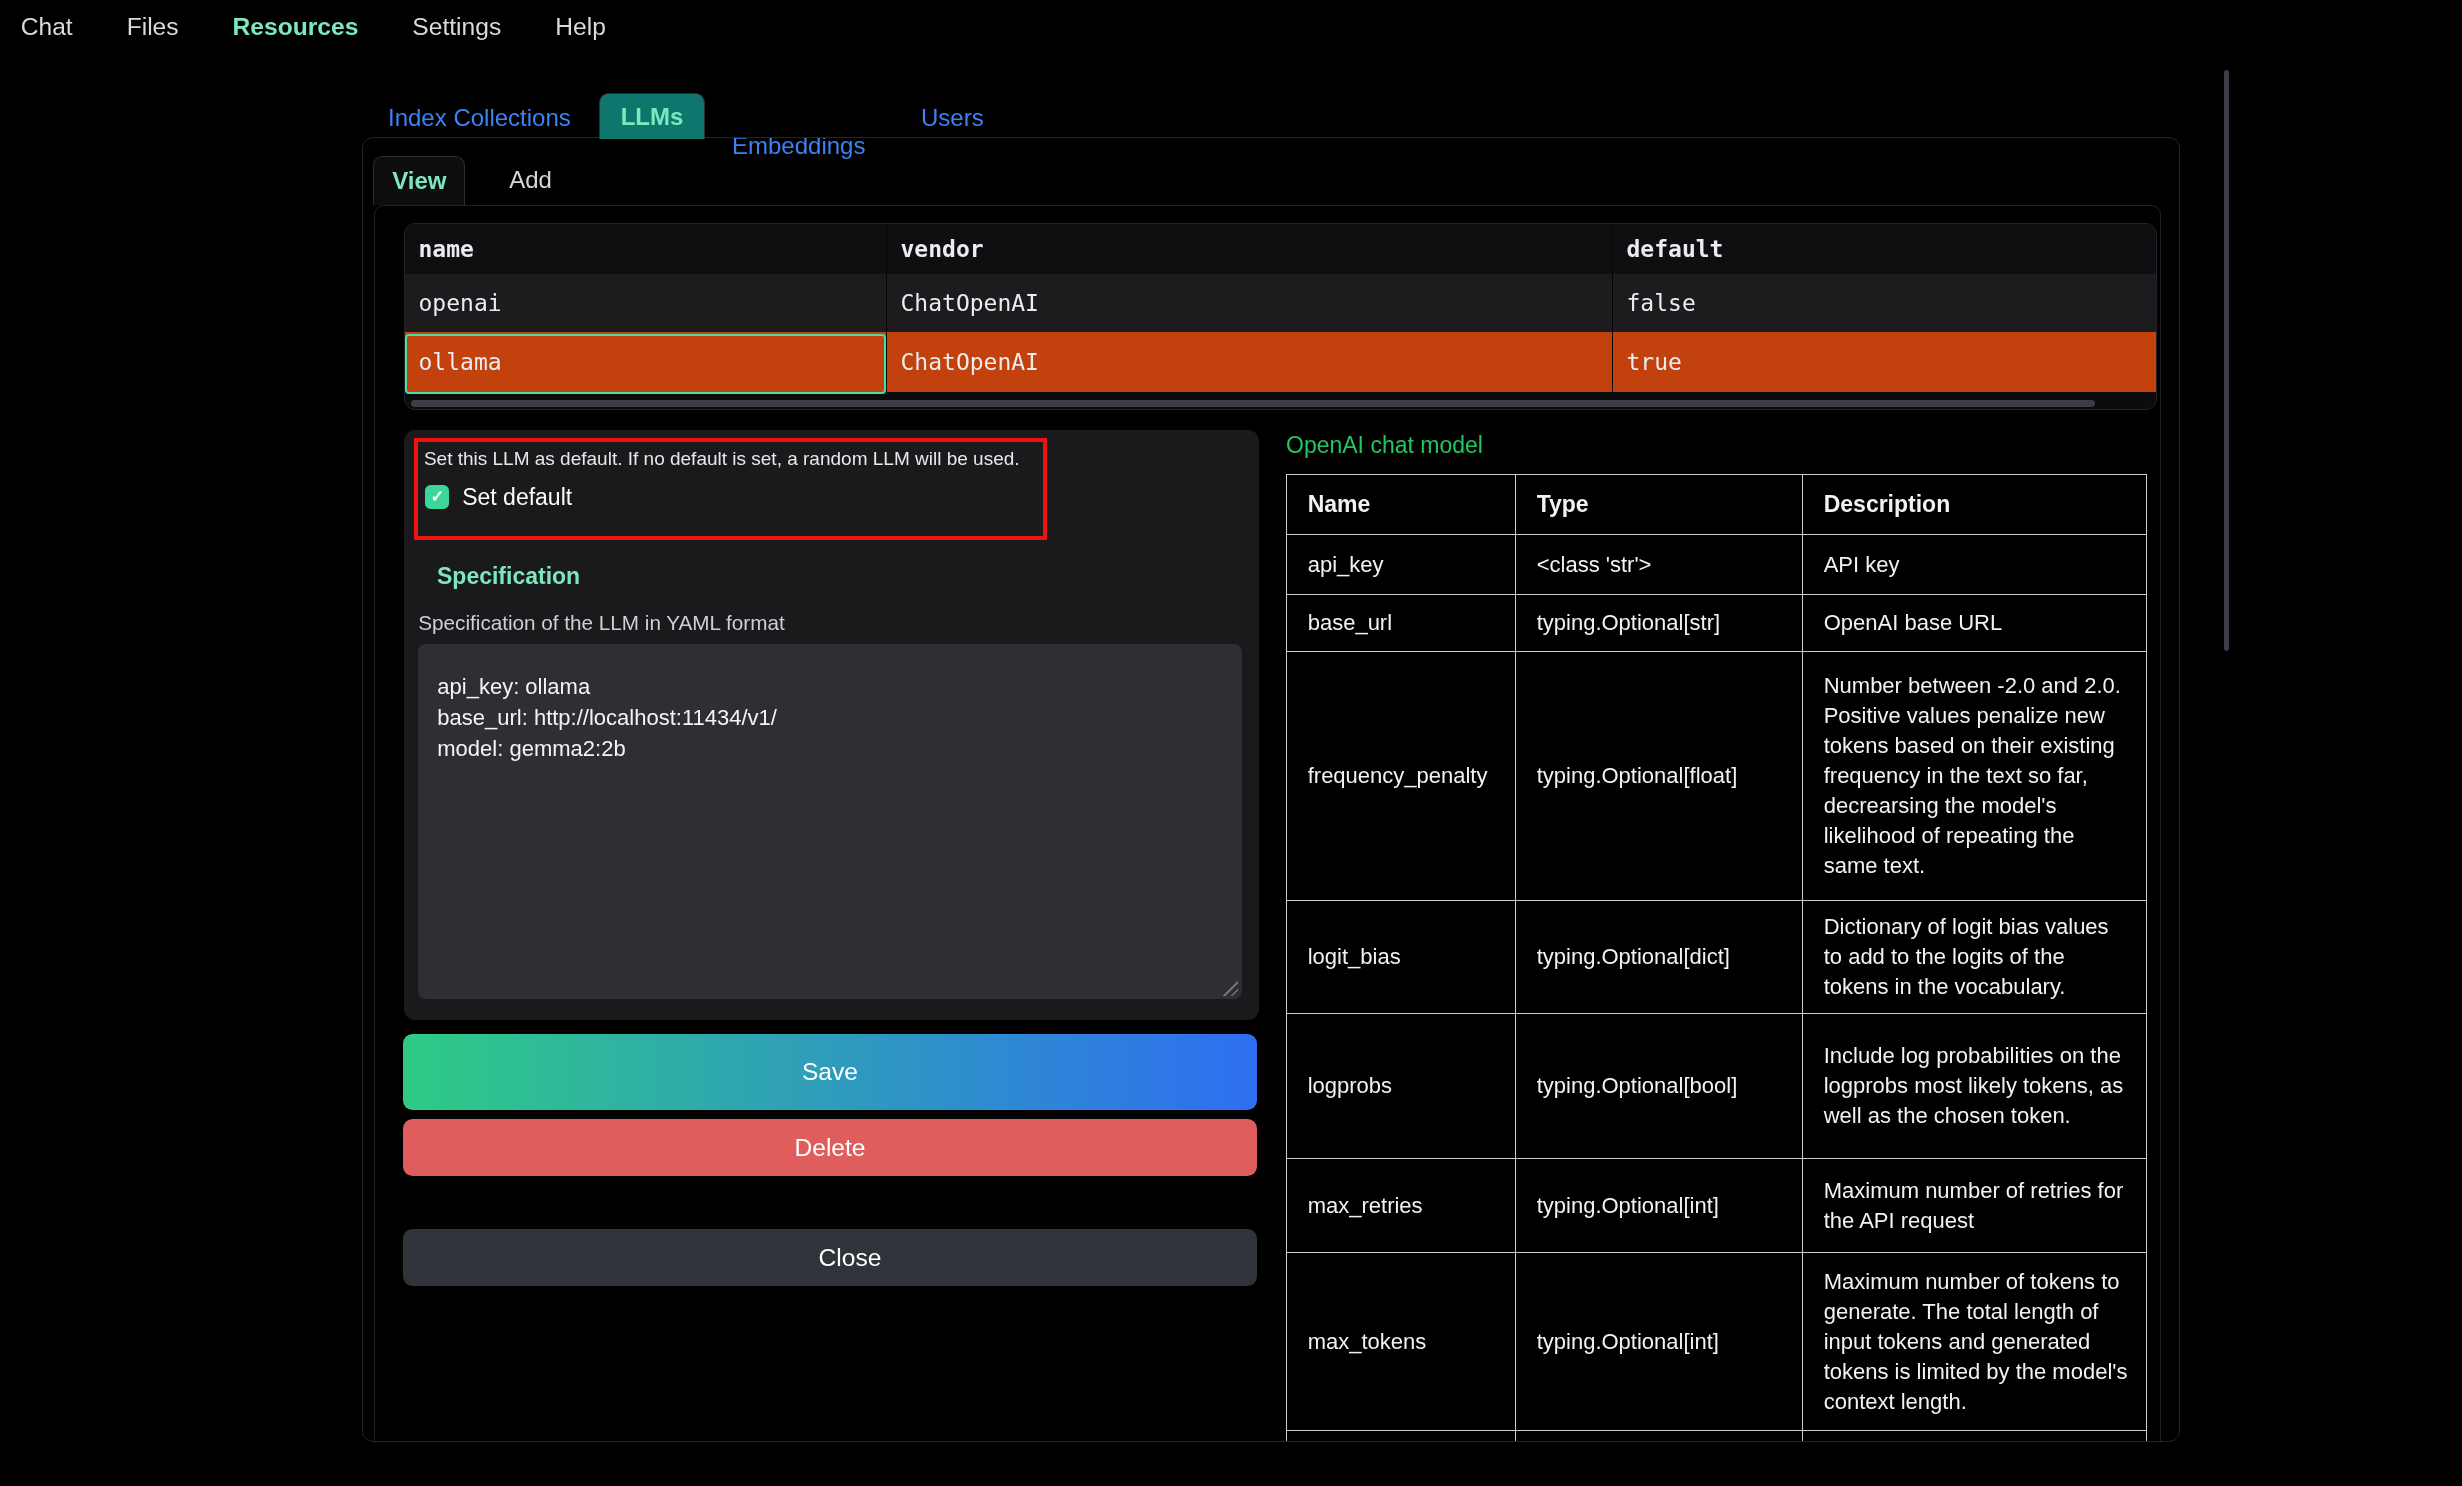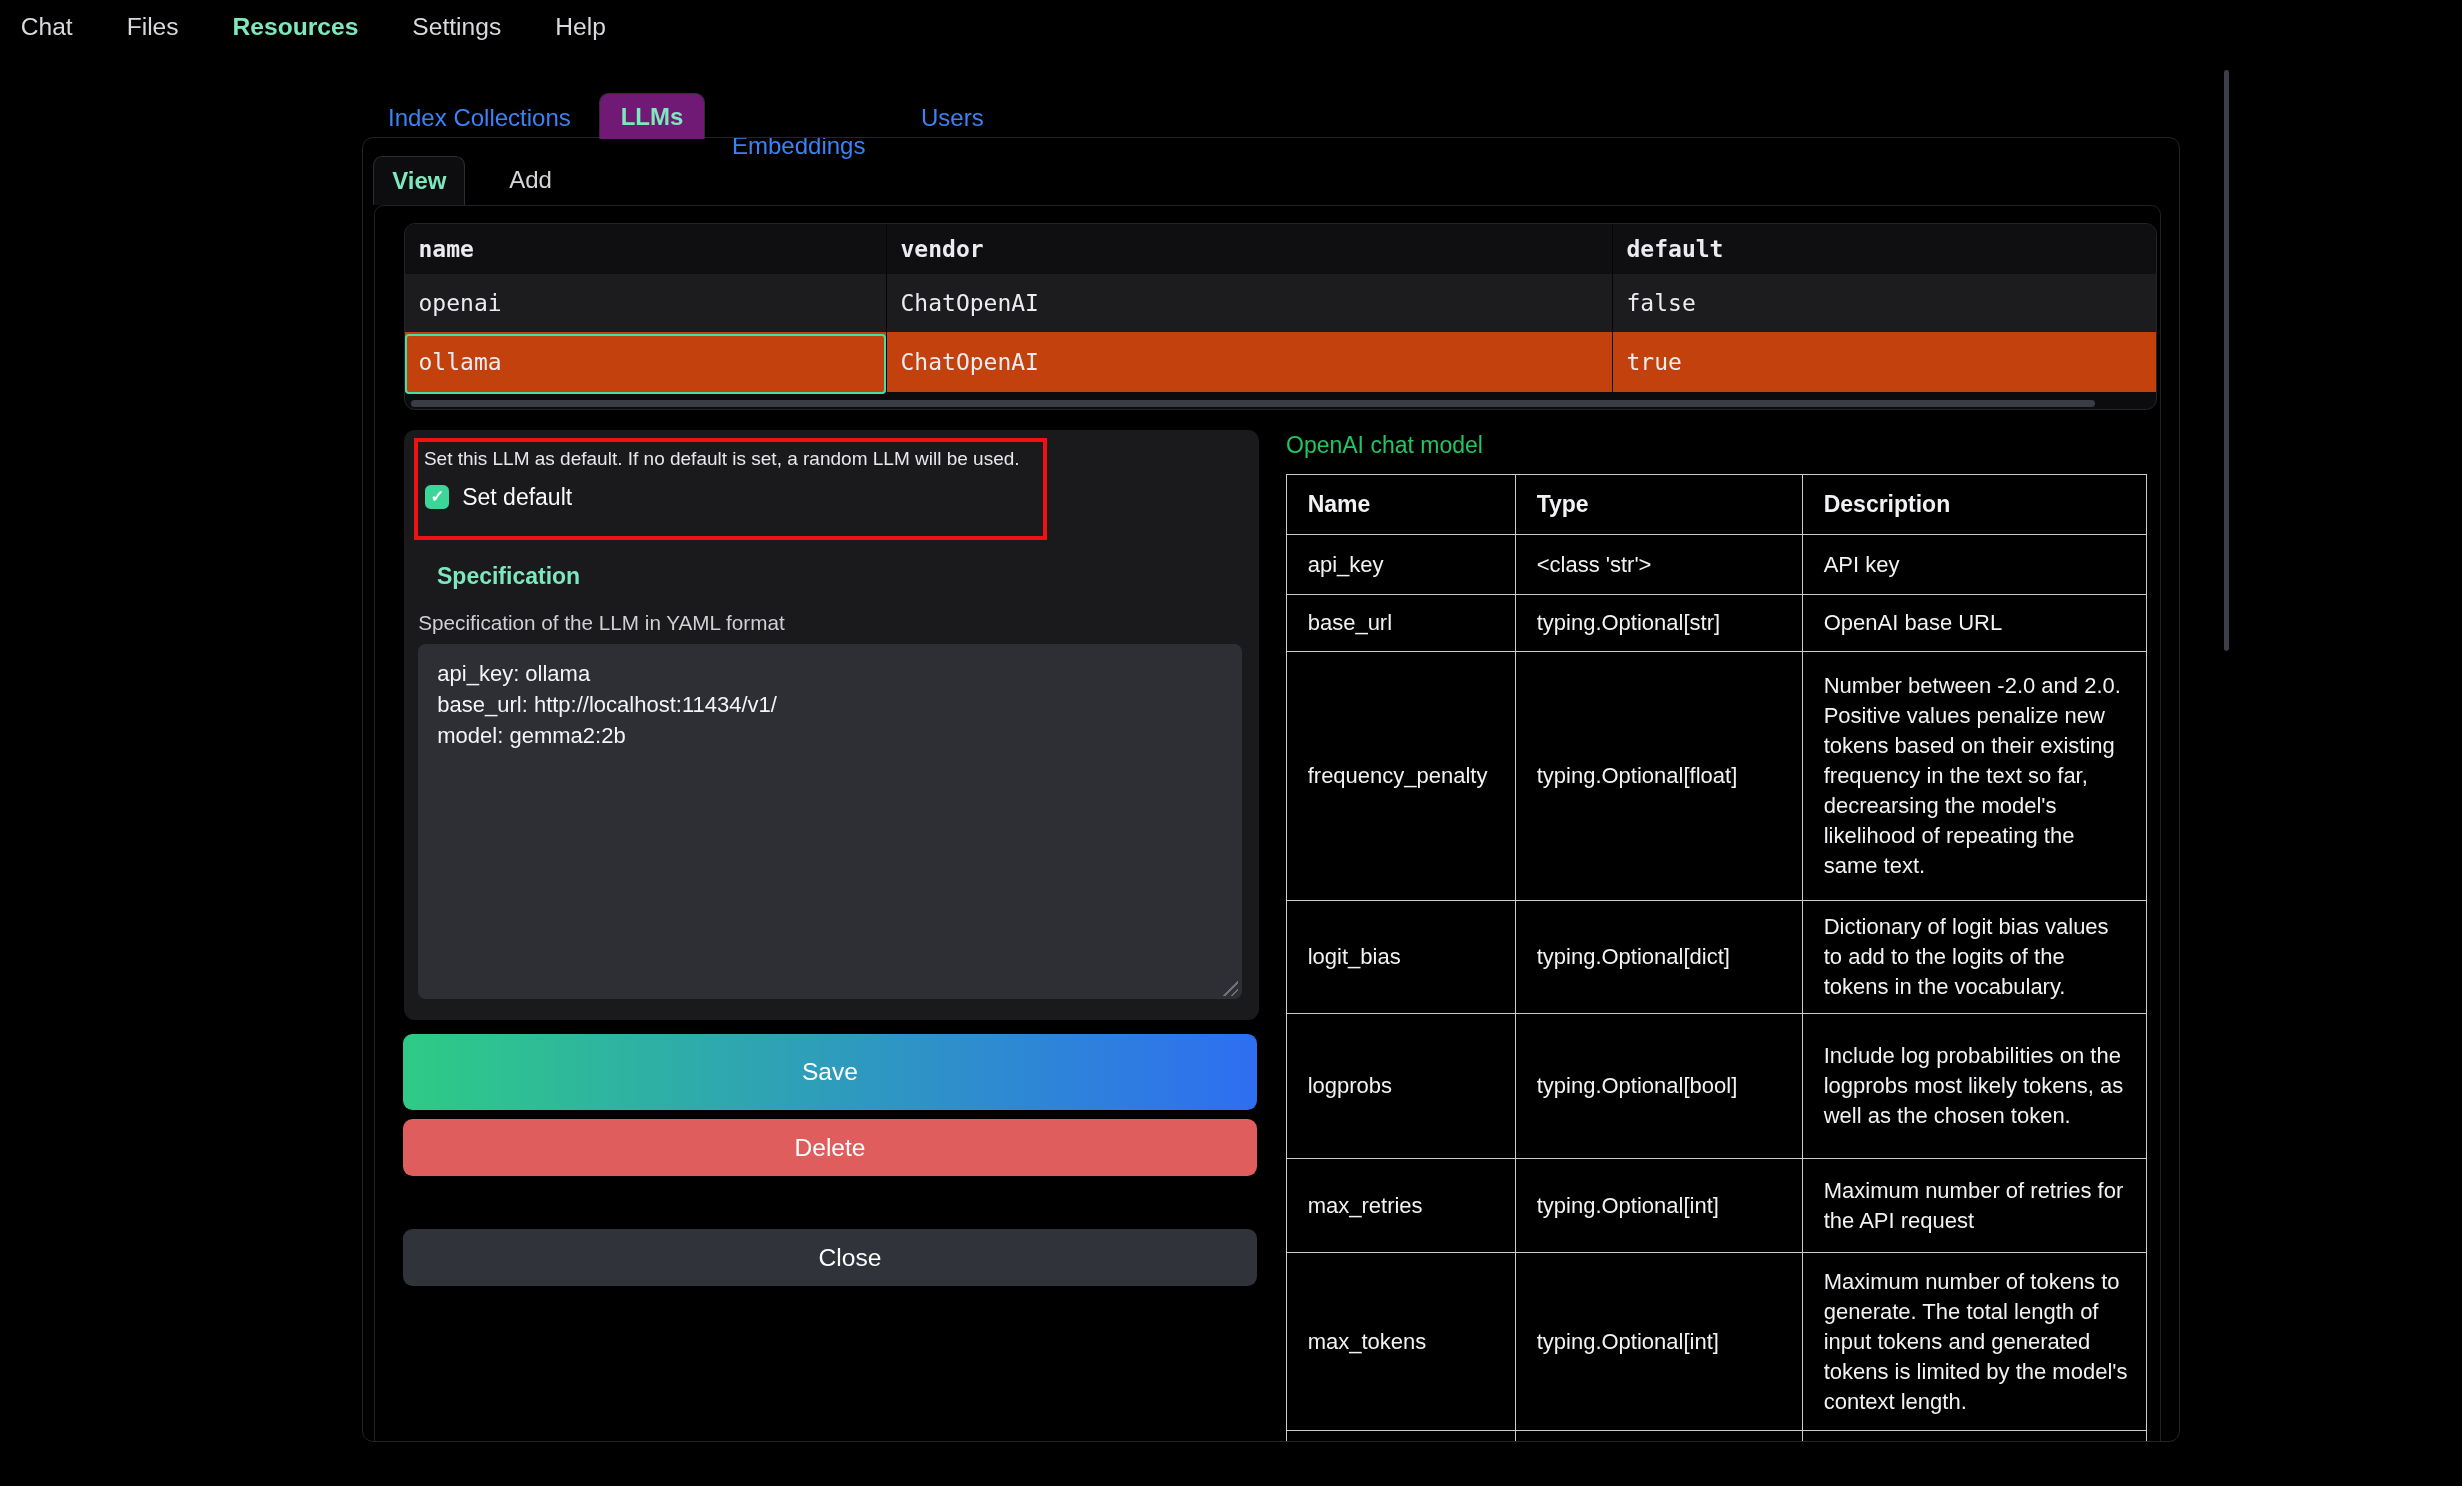--- a/index.html
+++ b/index.html
@@ -9,21 +9,21 @@
     background:#000; font-family:"Liberation Sans", sans-serif; color:#e8e8ec;
   }
   
   #topnav { position:absolute; left:20.7px; top:12.7px; display:flex; column-gap:54px; }
   .nav-item { font-size:24.6px; color:#d9d9de; cursor:pointer; }
   .nav-item.active { color:var(--c-accent); font-weight:700; }
   
   .main-tab { position:absolute; top:104px; font-size:24px; color:#3b82f6; cursor:pointer; }
   #tab-llms-box {
     position:absolute; left:599px; top:93px; width:106px; height:46px;
-    background:#701a75; border:0.8px solid #2e2e34; border-bottom:none;
+    background:#0f766e; border:0.8px solid #2e2e34; border-bottom:none;
     border-radius:9.5px 9.5px 0 0; z-index:3;
     display:flex; align-items:center; justify-content:center;
   }
   #tab-llms-box .lbl { font-size:24px; font-weight:700; color:var(--c-accent); }
   
   #panel {
     position:absolute; left:362px; top:137px; width:1818px; height:1305px;
     border:0.8px solid #232329; border-radius:11px; overflow:hidden; z-index:1;
   }
   
@@ -80,21 +80,21 @@
     width:24px; height:24px; border-radius:5.6px; background:var(--c-checkbox);
     display:flex; align-items:center; justify-content:center;
   }
   #checkbox .glyph { color:#fff; font-size:16.7px; font-weight:700; line-height:1; }
   #checkbox-label { font-size:23px; color:#fafafa; }
   #spec-heading { position:absolute; left:33px; top:133px; font-size:23px; font-weight:700; color:var(--c-accent); }
   #spec-caption { position:absolute; left:14.3px; top:181px; font-size:20.7px; color:#cfcfd4; }
   #yaml-area {
     position:absolute; left:14.3px; top:214px; width:824px; height:355px;
     background:#2e2f35; color:#f4f4f6; border:none; outline:none; resize:none;
-    border-radius:8px; padding:14px 19px; font-family:"Liberation Sans", sans-serif;
+    border-radius:8px; padding:27px 19px; font-family:"Liberation Sans", sans-serif;
     font-size:22px; line-height:31px; white-space:pre; overflow:hidden;
   }
   #resize-handle {
     position:absolute; left:817px; top:549px; width:16.7px; height:16.7px; cursor:nwse-resize;
     background:
       linear-gradient(135deg, transparent 0 55%, #71717a 55% 62%, transparent 62% 78%, #71717a 78% 85%, transparent 85%);
   }
   
   .big-btn {
     position:absolute; left:28px; width:854px; height:76px; border:none; border-radius:9.5px;

